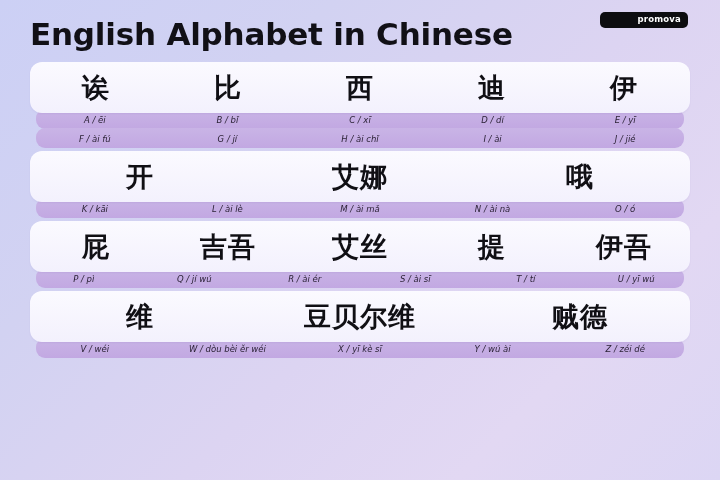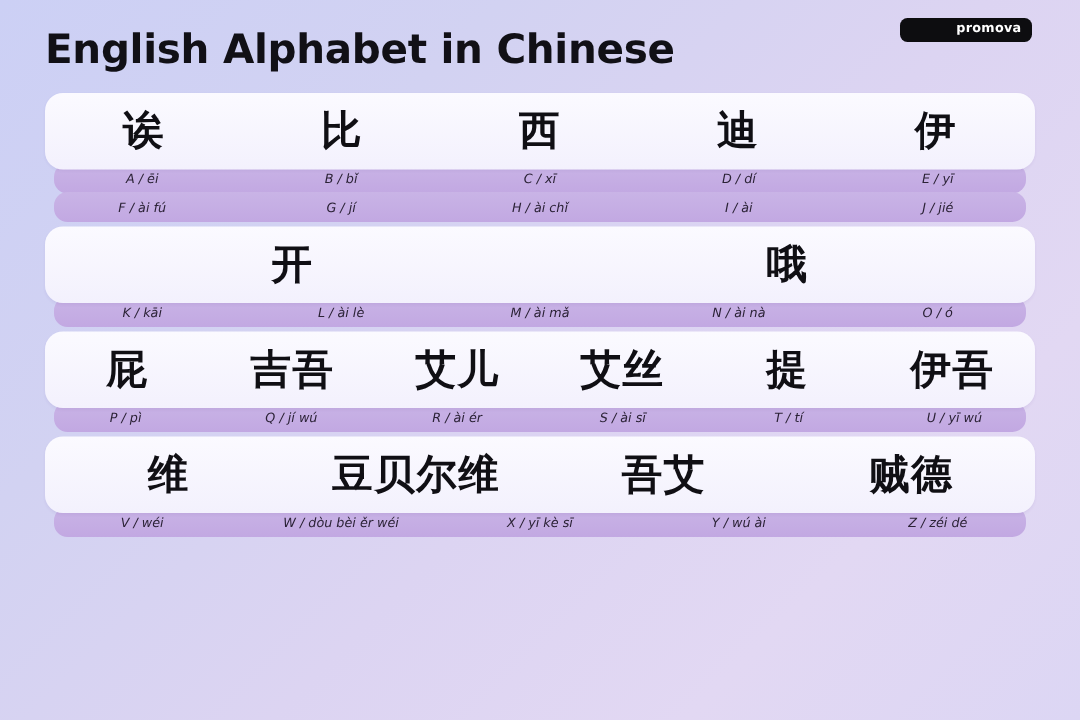--- a/index.html
+++ b/index.html
@@ -15,21 +15,21 @@
     padding:0 30px;
   }
   .header {
     position:relative;
     height:62px;
     display:flex;
     align-items:center;
   }
   .title {
     font-family:"DejaVu Sans", sans-serif;
-    font-size:27px;
+    font-size:31px;
     font-weight:bold;
     color:#111016;
     letter-spacing:-0.2px;
     margin-top:5px;
   }
   .logo-badge {
     position:absolute;
     right:2px; top:12px;
     background:#0d0d10;
     border-radius:5px;
@@ -123,53 +123,52 @@
           <div class="cell-pinyin">F / ài fú</div>
           <div class="cell-pinyin">G / jí</div>
           <div class="cell-pinyin">H / ài chǐ</div>
           <div class="cell-pinyin">I / ài</div>
           <div class="cell-pinyin">J / jié</div>
         </div>
       </div>
       <div class="row-group">
         <div class="char-card">
           <div class="cell-char">开</div>
+          <div class="cell-char">艾娜</div>
           <div class="cell-char">哦</div>
         </div>
         <div class="pinyin-band">
           <div class="cell-pinyin">K / kāi</div>
           <div class="cell-pinyin">L / ài lè</div>
           <div class="cell-pinyin">M / ài mǎ</div>
           <div class="cell-pinyin">N / ài nà</div>
           <div class="cell-pinyin">O / ó</div>
         </div>
       </div>
       <div class="row-group">
         <div class="char-card">
           <div class="cell-char">屁</div>
           <div class="cell-char">吉吾</div>
-          <div class="cell-char">艾儿</div>
           <div class="cell-char">艾丝</div>
           <div class="cell-char">提</div>
           <div class="cell-char">伊吾</div>
         </div>
         <div class="pinyin-band">
           <div class="cell-pinyin">P / pì</div>
           <div class="cell-pinyin">Q / jí wú</div>
           <div class="cell-pinyin">R / ài ér</div>
           <div class="cell-pinyin">S / ài sī</div>
           <div class="cell-pinyin">T / tí</div>
           <div class="cell-pinyin">U / yī wú</div>
         </div>
       </div>
       <div class="row-group">
         <div class="char-card">
           <div class="cell-char">维</div>
           <div class="cell-char">豆贝尔维</div>
-          <div class="cell-char">吾艾</div>
           <div class="cell-char">贼德</div>
         </div>
         <div class="pinyin-band">
           <div class="cell-pinyin">V / wéi</div>
           <div class="cell-pinyin">W / dòu bèi ěr wéi</div>
           <div class="cell-pinyin">X / yī kè sī</div>
           <div class="cell-pinyin">Y / wú ài</div>
           <div class="cell-pinyin">Z / zéi dé</div>
         </div>
       </div>

